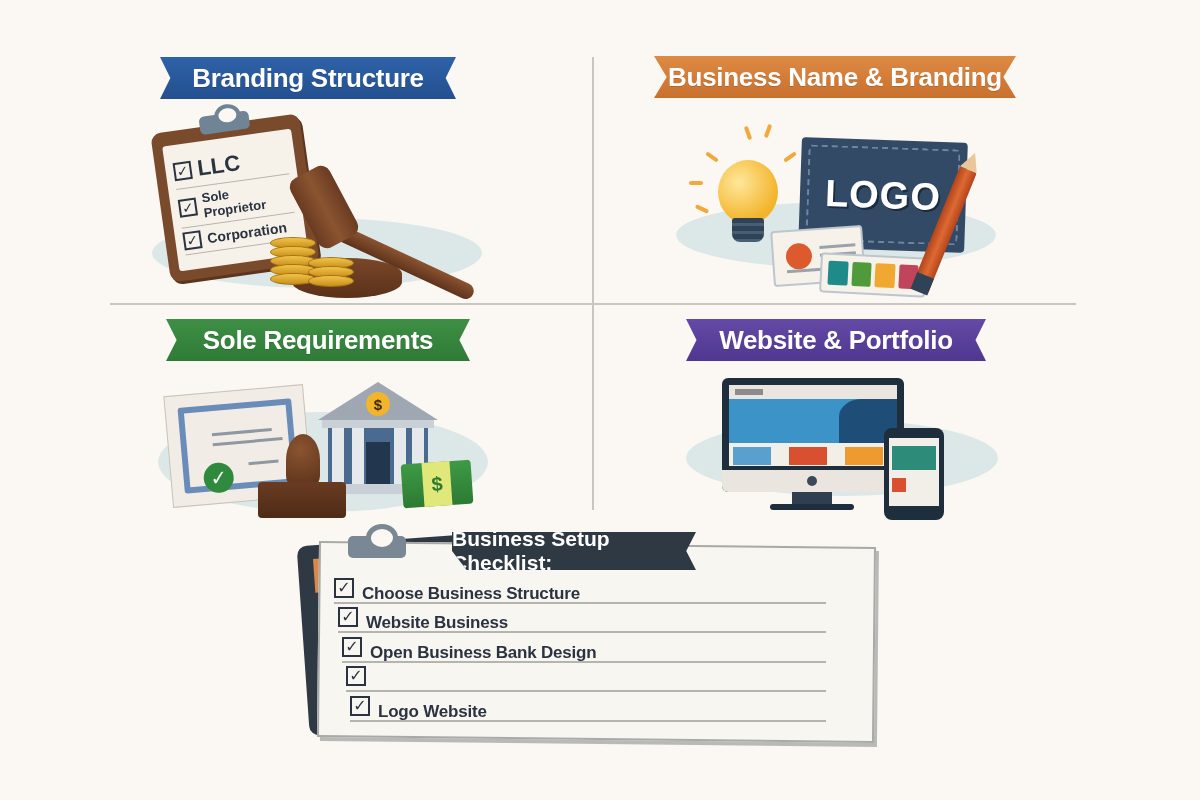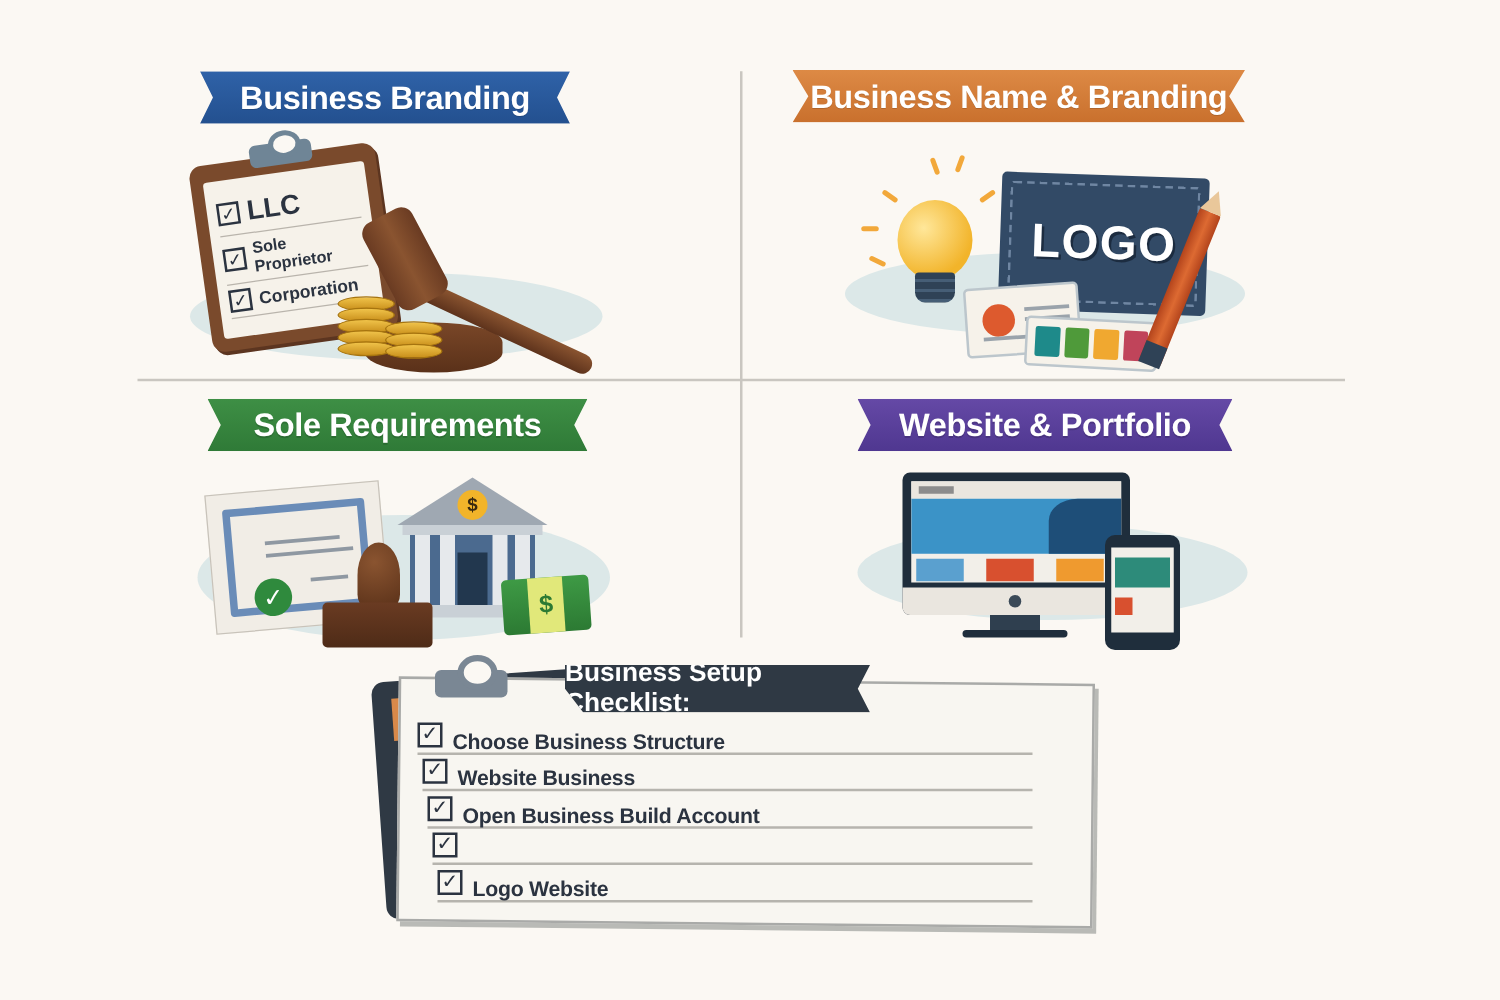--- a/index.html
+++ b/index.html
@@ -22,21 +22,21 @@
     height: 42px;
     color: #fff;
     font-weight: bold;
     font-size: 26px;
     letter-spacing: -0.3px;
     display: flex; align-items: center; justify-content: center;
     clip-path: polygon(0 0, 100% 0, 96.5% 50%, 100% 100%, 0 100%, 3.5% 50%);
     text-shadow: 0 1px 0 rgba(0,0,0,0.15);
   }
   .banner.blue   { left: 160px; top: 57px;  width: 296px; background: linear-gradient(#2f62a8,#23508f); }
-  .banner.orange { left: 634px; top: 56px;  width: 362px; background: linear-gradient(#dd8a45,#c9702d); }
+  .banner.orange { left: 654px; top: 56px;  width: 362px; background: linear-gradient(#dd8a45,#c9702d); }
   .banner.green  { left: 166px; top: 319px; width: 304px; background: linear-gradient(#3e8f45,#2f7a37); }
   .banner.purple { left: 686px; top: 319px; width: 300px; background: linear-gradient(#6549a6,#4f3790); }
 
   .illus { position: absolute; }
 
   
   .ground { position: absolute; border-radius: 50%; background: #dce8e8; }
   .clipboard1 {
     position: absolute; left: 8px; top: 15px; width: 150px; height: 150px;
     background: #7a4a2c; border-radius: 10px; transform: rotate(-8deg);
@@ -238,21 +238,21 @@
   .cl-item .box { width: 20px; height: 20px; font-size: 16px; }
   .cl-item .txt { font-size: 17px; font-weight: bold; color: #2b3340; letter-spacing: -0.2px; margin-top: 12px; }
 </style>
 </head>
 <body>
 
 <div class="divider-h"></div>
 <div class="divider-v"></div>
 
 <div class="banner blue">
-  <span>Business Branding</span>
+  <span>Branding Structure</span>
 </div>
 <div class="illus" style="left:152px;top:108px;width:340px;height:190px;">
   <div class="ground" style="left:0;top:110px;width:330px;height:70px;"></div>
   <div class="clipboard1">
     <div class="clip"></div>
     <div class="paper">
       <div class="cb-row">
         <span class="box">✓</span>
         <span class="cb-text" style="font-size:22px;">LLC</span>
       </div>
@@ -396,21 +396,21 @@
     <div class="cl-item" style="margin-left:4px;">
       <span class="box">
           <span>✓</span>
         </span>
       <span class="txt">Website Business</span>
     </div>
     <div class="cl-item" style="margin-left:8px;">
       <span class="box">
           <span>✓</span>
         </span>
-      <span class="txt">Open Business Build Account</span>
+      <span class="txt">Open Business Bank Design</span>
     </div>
     <div class="cl-item" style="margin-left:12px;">
       <span class="box">
           <span>✓</span>
         </span>
     </div>
     <div class="cl-item" style="margin-left:16px;">
       <span class="box">
           <span>✓</span>
         </span>

